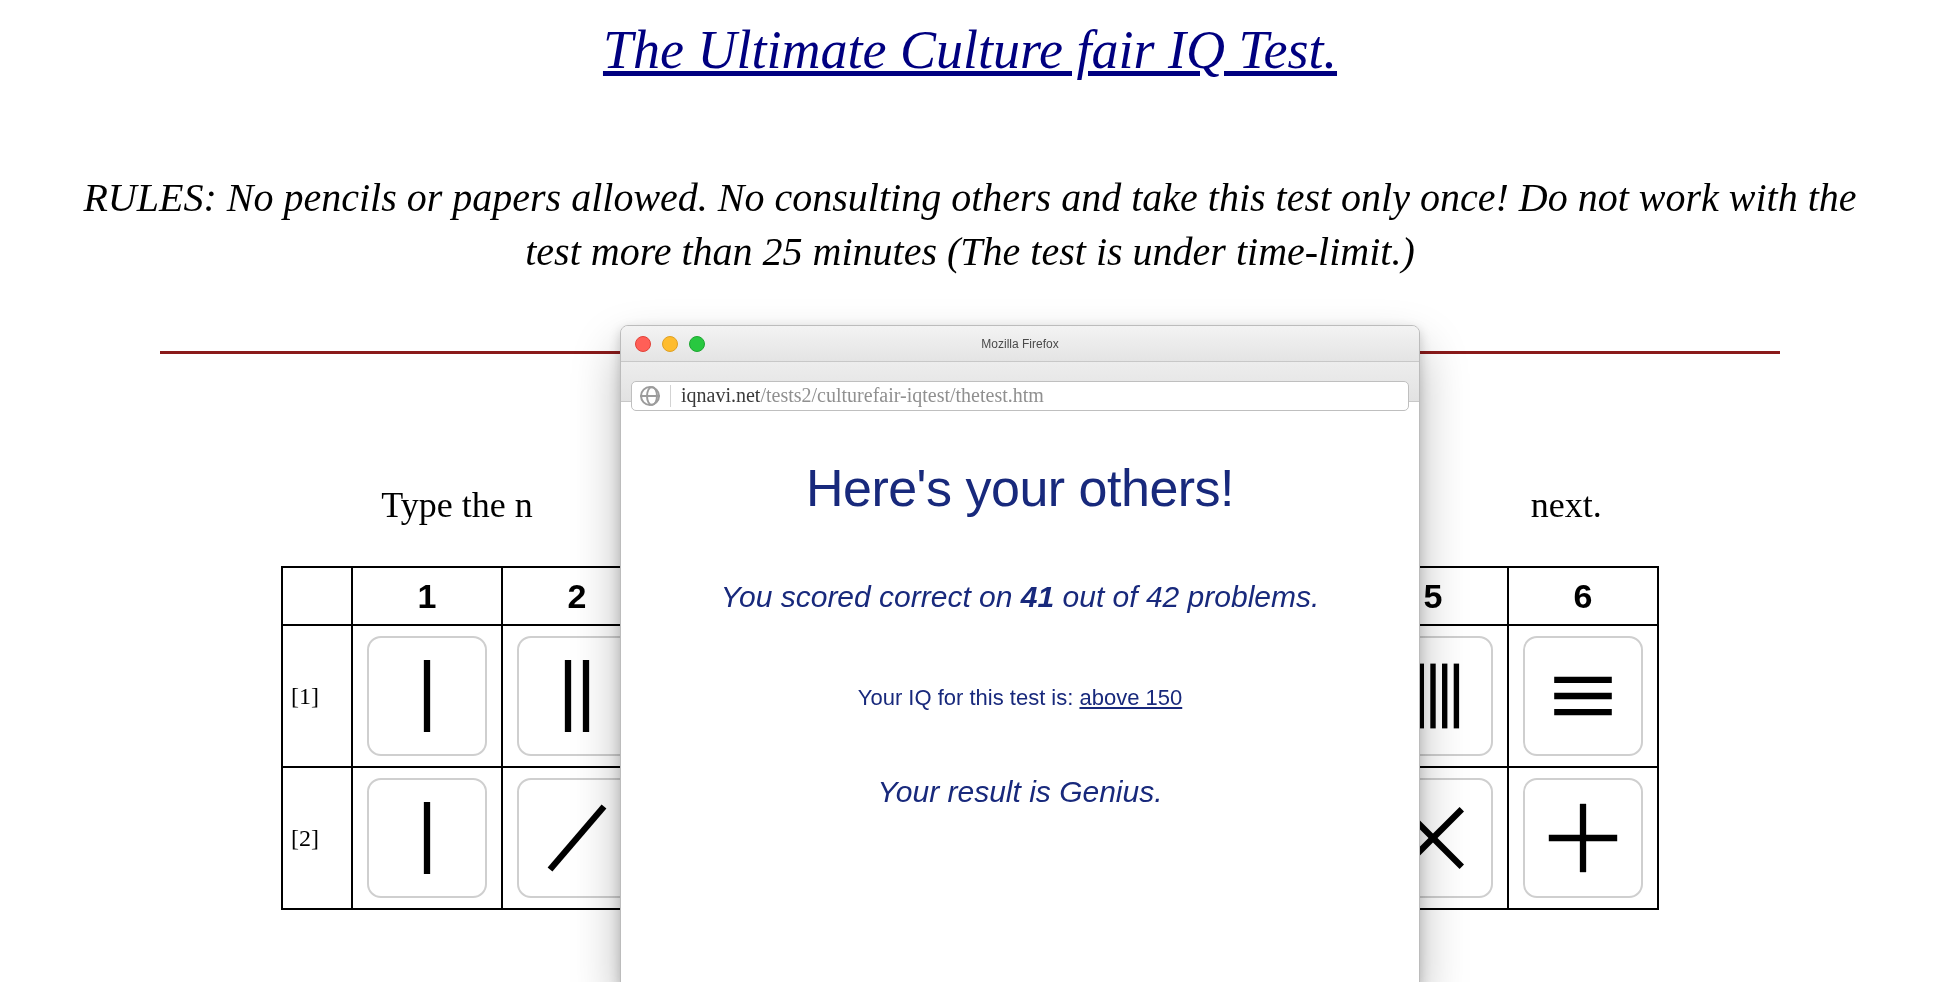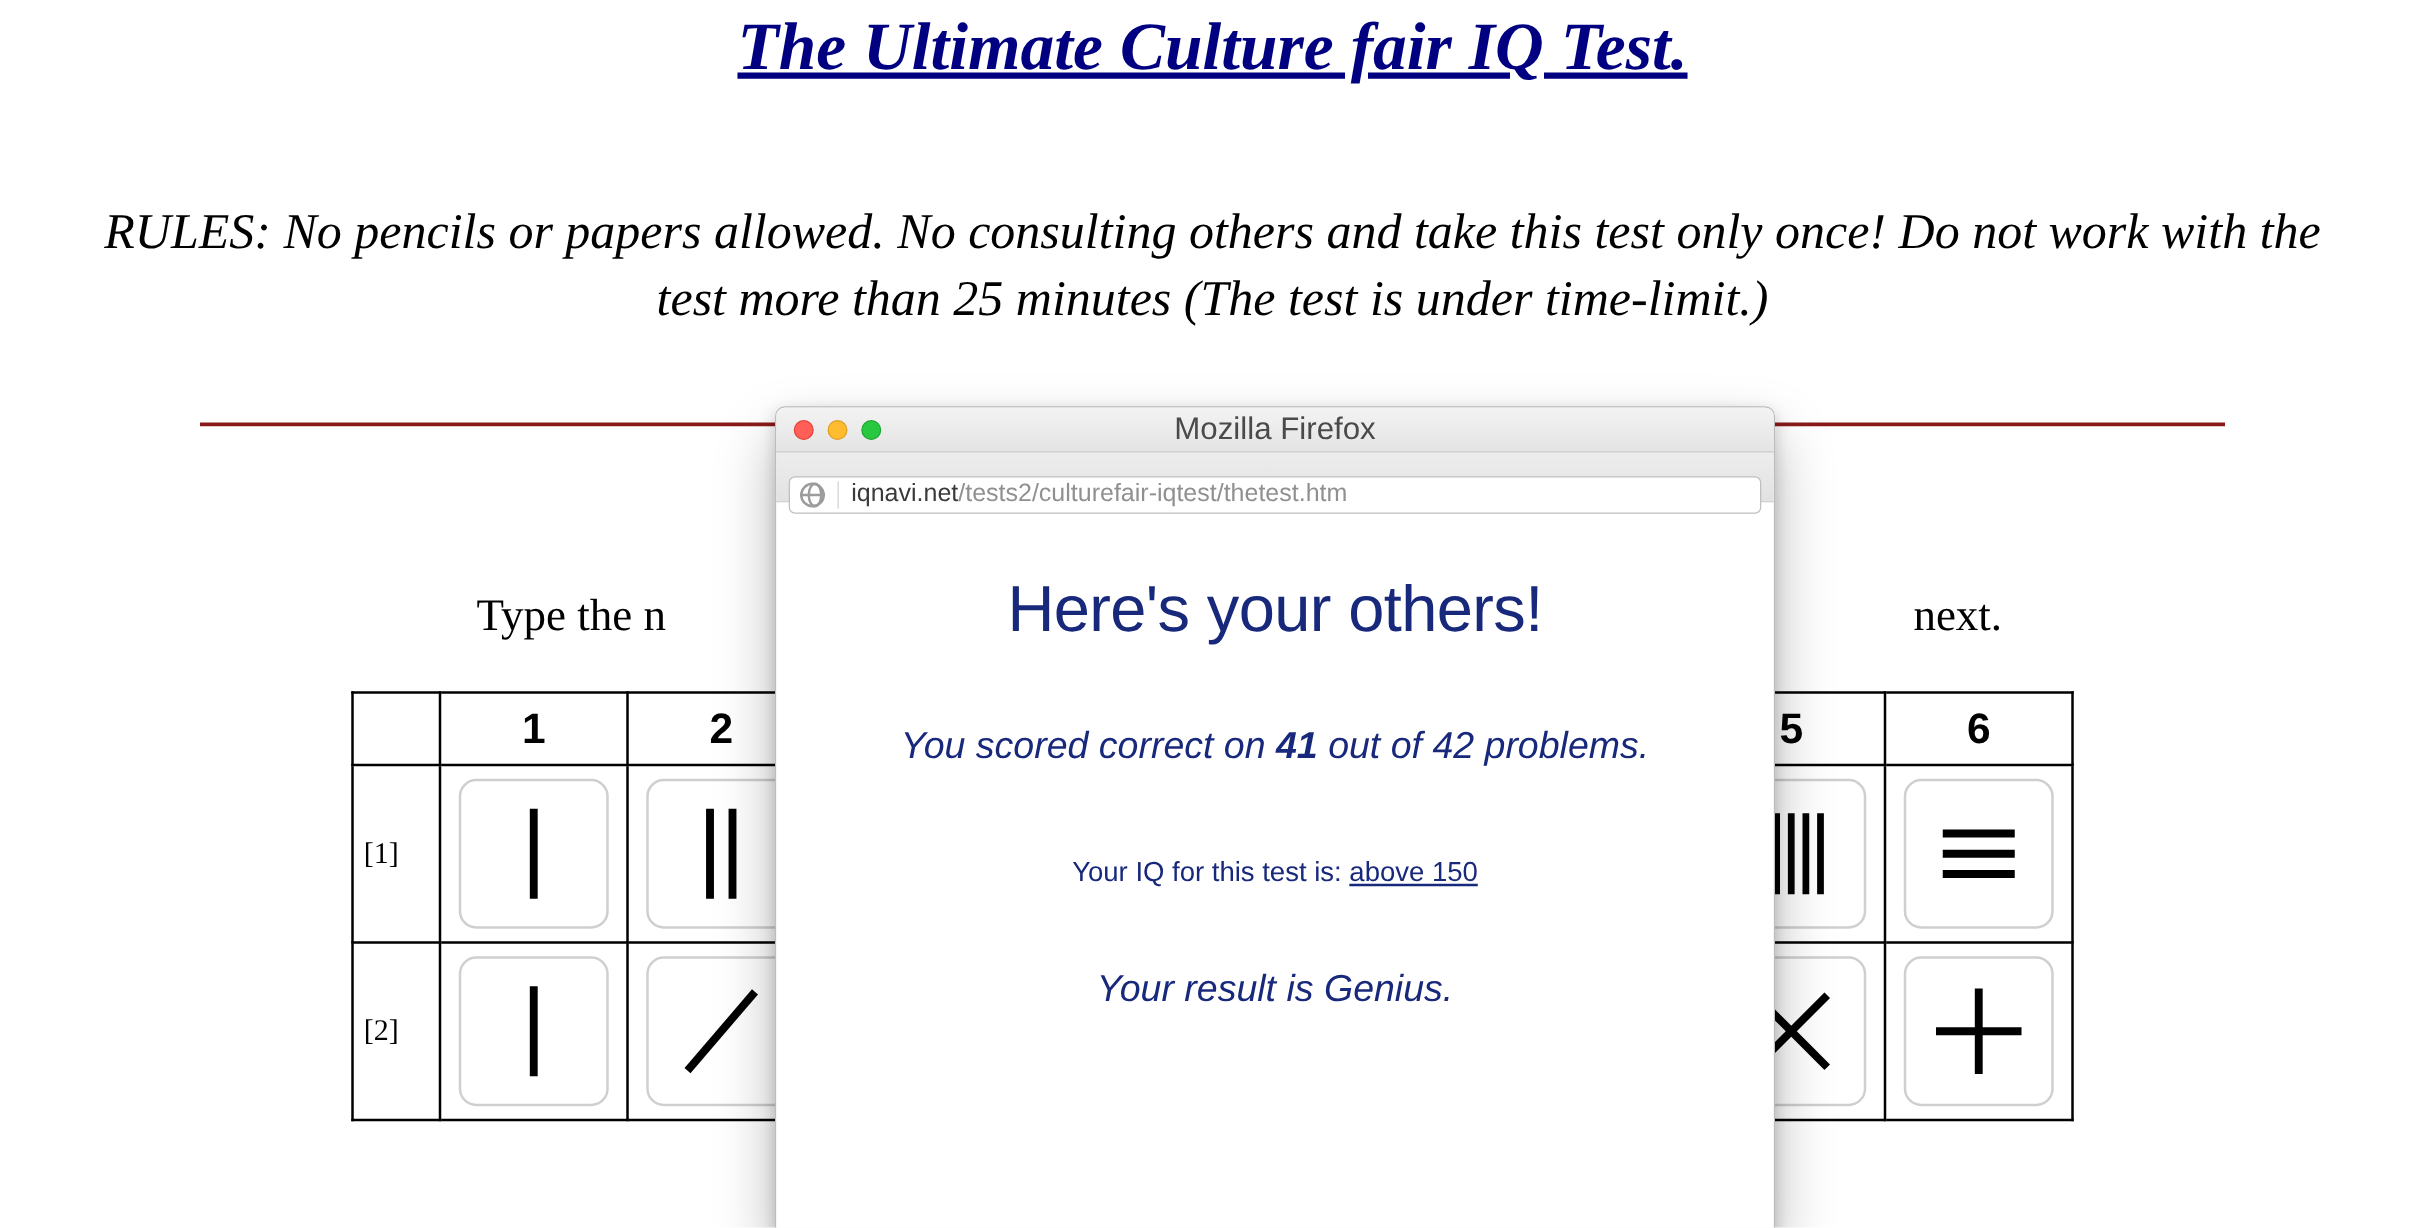--- a/index.html
+++ b/index.html
@@ -7,25 +7,25 @@
     width: 1940px;
     height: 982px;
     background: #ffffff;
     font-family: "Times New Roman", Times, serif;
     position: relative;
     overflow: hidden;
   }
   .page-title {
     text-align: center;
     font-size: 54px;
-    font-weight: bold;
+    font-weight: normal;
     font-style: italic;
     color: #000080;
     text-decoration: underline;
-    padding-top: 6px;
+    padding-top: 19px;
   }
   .rules {
     text-align: center;
     font-size: 40px;
     font-style: italic;
     color: #000000;
     line-height: 1.35;
     margin-top: 90px;
     padding: 0 68px;
   }
@@ -104,42 +104,42 @@
   }
   .traffic-lights { display: flex; gap: 11px; margin-left: 14px; }
   .tl { width: 16px; height: 16px; border-radius: 50%; }
   .tl.red { background: #ff5f57; border: 1px solid #e24238; }
   .tl.yellow { background: #febc2e; border: 1px solid #dfa023; }
   .tl.green { background: #28c840; border: 1px solid #1ea632; }
   .win-title {
     position: absolute;
     left: 0; right: 0;
     text-align: center;
-    font-size: 25px;
+    font-size: 12px;
     color: #4a4a4a;
   }
   .addressbar-row {
     height: 40px;
     background: linear-gradient(#ededed, #e2e2e2);
     border-bottom: 1px solid #c8c8c8;
     display: flex;
     align-items: center;
     padding: 0 10px;
   }
   .addressbar {
     flex: 1;
     height: 30px;
     background: #ffffff;
     border: 1px solid #bfbfbf;
     border-radius: 5px;
     display: flex;
     align-items: center;
     padding: 0 8px;
     gap: 10px;
-    font-family: Liberation Sans, sans-serif;
+    font-family: Liberation Serif, serif;
     margin-top: 28px;
   }
   .globe-icon {
     width: 20px; height: 20px;
     border-radius: 50%;
     border: 2px solid #9c9c9c;
     position: relative;
     flex-shrink: 0;
   }
   .globe-icon::before {

